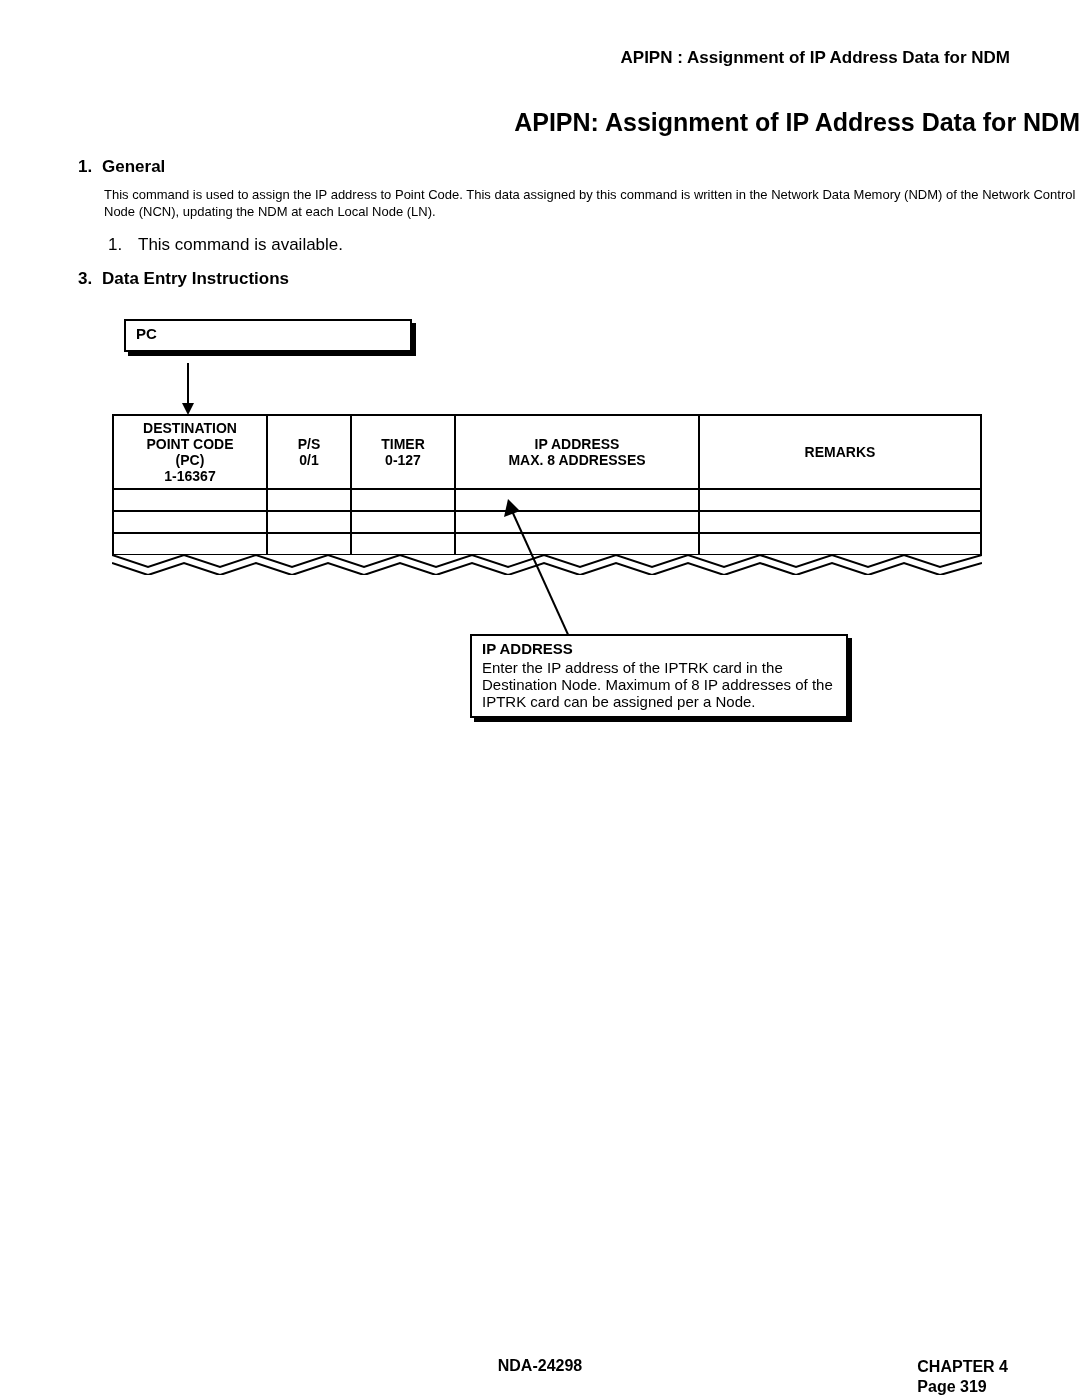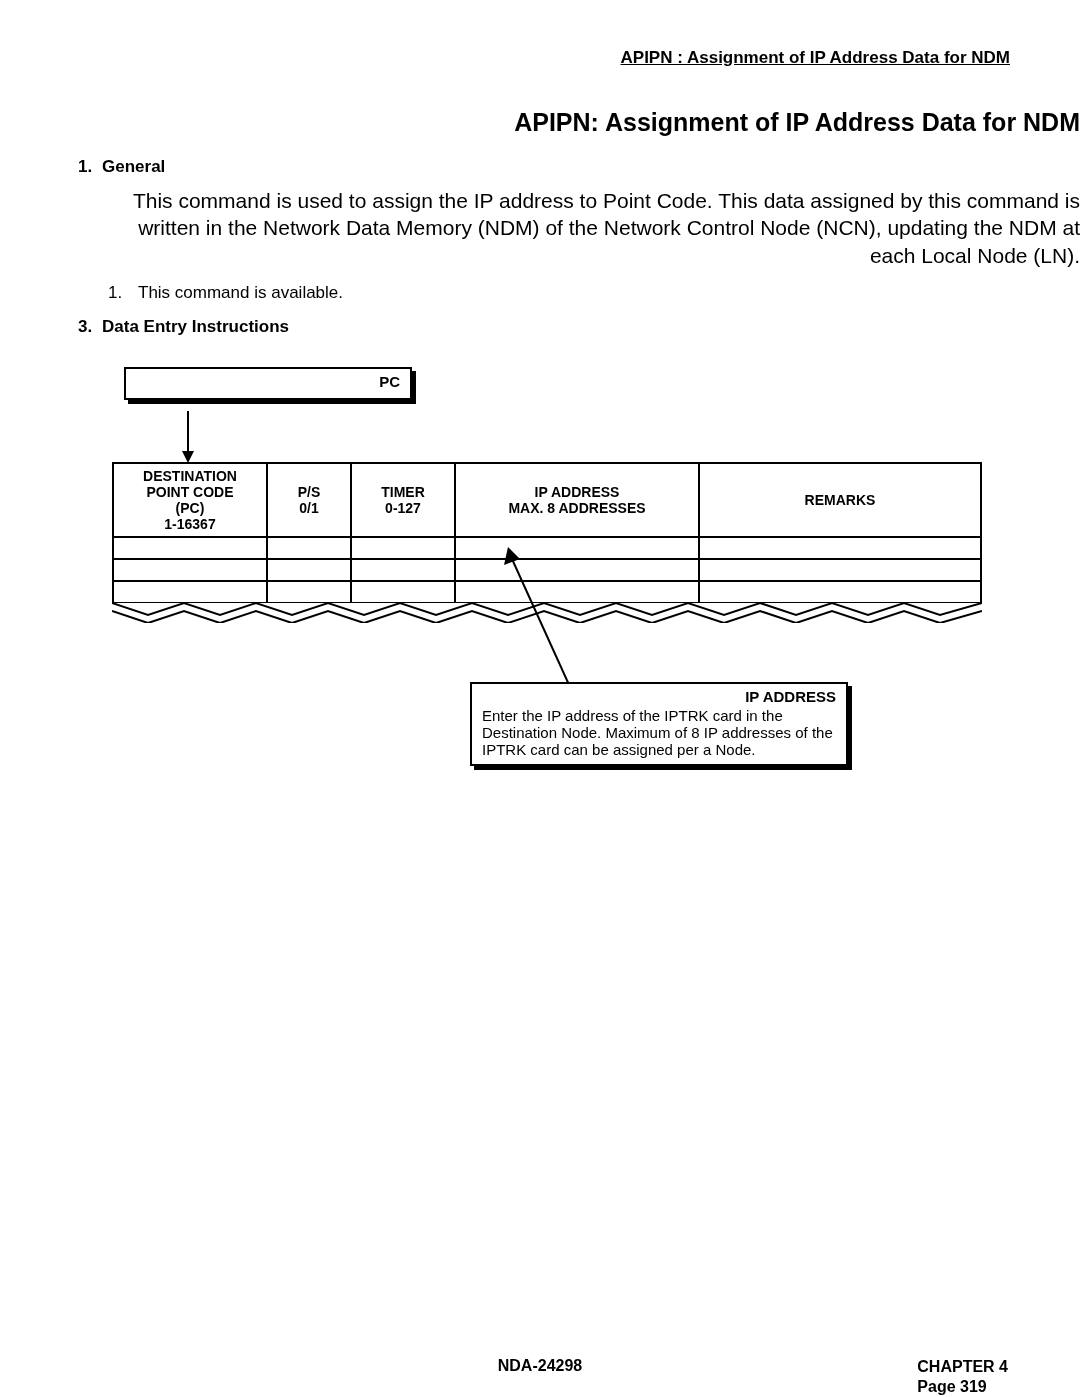--- a/index.html
+++ b/index.html
@@ -11,45 +11,43 @@
     width: 1080px;
     height: 1397px;
     position: relative;
     box-sizing: border-box;
   }
   .page-header {
     text-align: right;
     font-weight: bold;
     font-size: 17px;
     padding: 48px 70px 0 0;
-    text-decoration: underline;
   }
   .main-title {
     font-weight: bold;
     font-size: 25px;
     margin: 40px 0 20px 78px;
     text-align: right;
   }
   .section {
     margin: 14px 0 0 78px;
   }
   .section-heading {
     font-weight: bold;
     font-size: 17px;
     margin-bottom: 10px;
   }
   .section-num {
     display: inline-block;
     width: 24px;
   }
   .body-text {
-    font-size: 21px;
+    font-size: 13px;
     margin-left: 26px;
     line-height: 1.3;
-    text-align: right;
   }
   .list-item {
     margin-left: 30px;
     font-size: 17px;
   }
   .list-item .num {
     display: inline-block;
     width: 30px;
   }
   .diagram-area {
@@ -60,21 +58,21 @@
   .callout-box {
     position: absolute;
     background: #fff;
     border: 2px solid #000;
     padding: 4px 10px 6px 10px;
     box-shadow: 4px 4px 0 #000;
     font-size: 15px;
   }
   .callout-box .co-title {
     font-weight: bold;
-    text-align: right;
+    text-align: left;
     margin-bottom: 2px;
   }
   .data-table {
     position: absolute;
     left: 112px;
     top: 95px;
     width: 870px;
     border-collapse: collapse;
     font-size: 14px;
     padding-left: 13px;

